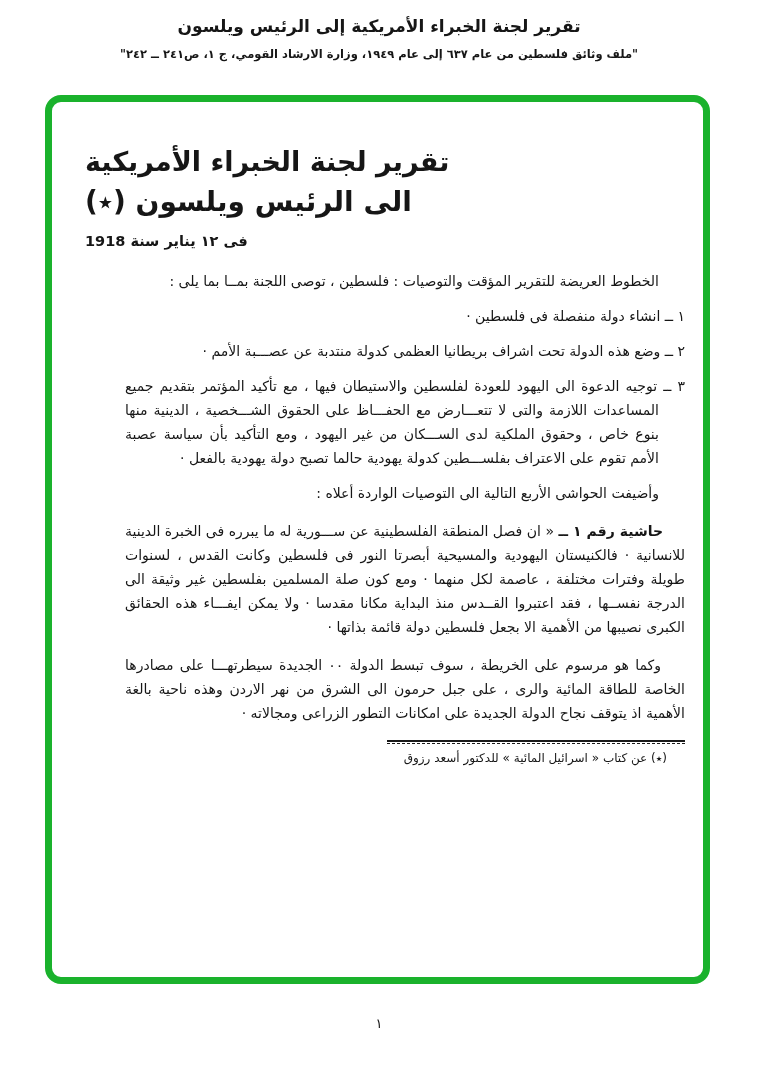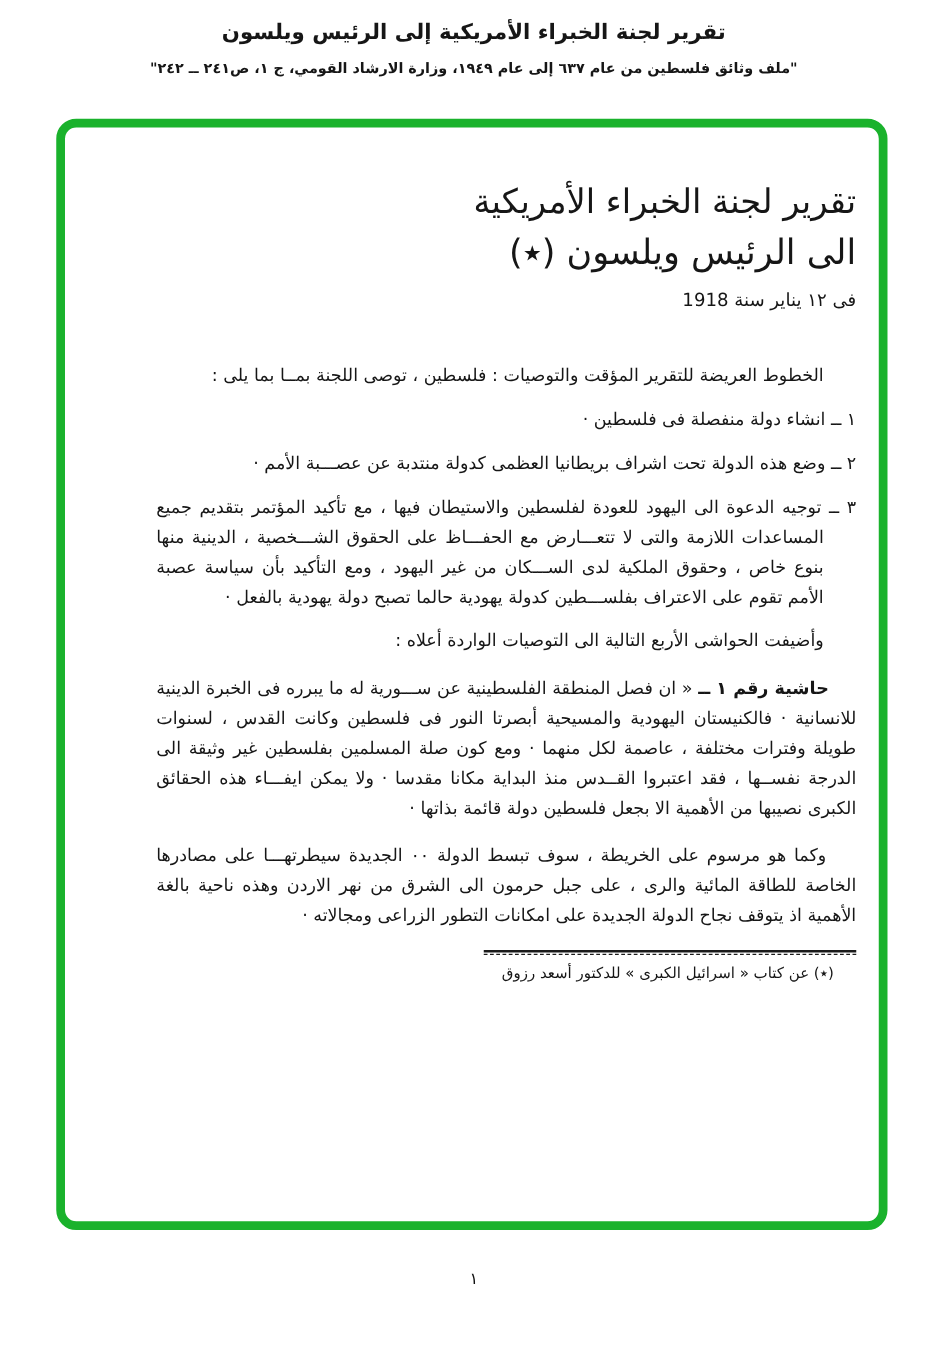--- a/index.html
+++ b/index.html
@@ -23,29 +23,29 @@
     font-size: 11.5px; font-weight: 700; margin-top: 11px;
   }
   .frame {
     position: absolute; left: 45px; top: 95px;
     width: 665px; height: 889px;
     border: 7px solid #1ab22c;
     border-radius: 16px;
     padding: 42px 18px 0 33px;
     direction: rtl;
   }
-  .doc-title { text-align: right; font-weight: 400; }
+  .doc-title { text-align: left; font-weight: 700; }
   .doc-title-1 { font-size: 27px; line-height: 1.3; }
   .doc-title-2 { font-size: 28px; line-height: 1.3; margin-top: 5px; }
   .doc-date   { font-size: 14.5px; margin-top: 13px; }
   .body-text {
     font-size: 14px; line-height: 24px;
     text-align: justify; direction: rtl; margin-left: 40px;
   }
-  .intro { margin: 40px 0 0; text-indent: 26px; }
+  .intro { margin: 20px 0 0; text-indent: 26px; }
   .item { margin-top: 11px; padding-right: 26px; text-indent: -26px; }
   .item .marker { white-space: nowrap; }
   .notes-intro { margin-top: 11px; text-indent: 26px; }
   .hashiya { margin-top: 13px; text-indent: 22px; }
   .hashiya .label { font-weight: 700; }
   .closing { margin-top: 13px; text-indent: 24px; }
   .footnote-block { margin-top: 15px; }
   .footnote-rule {
     width: 298px; height: 4px;
     border-top: 2px solid #1a1a1a;
@@ -95,18 +95,18 @@
 
   <p class="body-text hashiya">
     <span class="label">حاشية رقم ١ ــ</span>
     <span>« ان فصل المنطقة الفلسطينية عن ســـورية له ما يبرره فى الخبرة الدينية للانسانية · فالكنيستان اليهودية والمسيحية أبصرتا النور فى فلسطين وكانت القدس ، لسنوات طويلة وفترات مختلفة ، عاصمة لكل منهما · ومع كون صلة المسلمين بفلسطين غير وثيقة الى الدرجة نفســها ، فقد اعتبروا القــدس منذ البداية مكانا مقدسا · ولا يمكن ايفـــاء هذه الحقائق الكبرى نصيبها من الأهمية الا بجعل فلسطين دولة قائمة بذاتها ·</span>
   </p>
 
   <p class="body-text closing">وكما هو مرسوم على الخريطة ، سوف تبسط الدولة ٠٠ الجديدة سيطرتهـــا على مصادرها الخاصة للطاقة المائية والرى ، على جبل حرمون الى الشرق من نهر الاردن وهذه ناحية بالغة الأهمية اذ يتوقف نجاح الدولة الجديدة على امكانات التطور الزراعى ومجالاته ·</p>
 
   <div class="footnote-block">
     <div class="footnote-rule"></div>
-    <div class="footnote-text">(٭) عن كتاب « اسرائيل الكبرى » للدكتور أسعد رزوق</div>
+    <div class="footnote-text">(٭) عن كتاب « اسرائيل المائية » للدكتور أسعد رزوق</div>
   </div>
 
 </div>
 
 <div class="page-number">١</div>
 
 </body></html>

